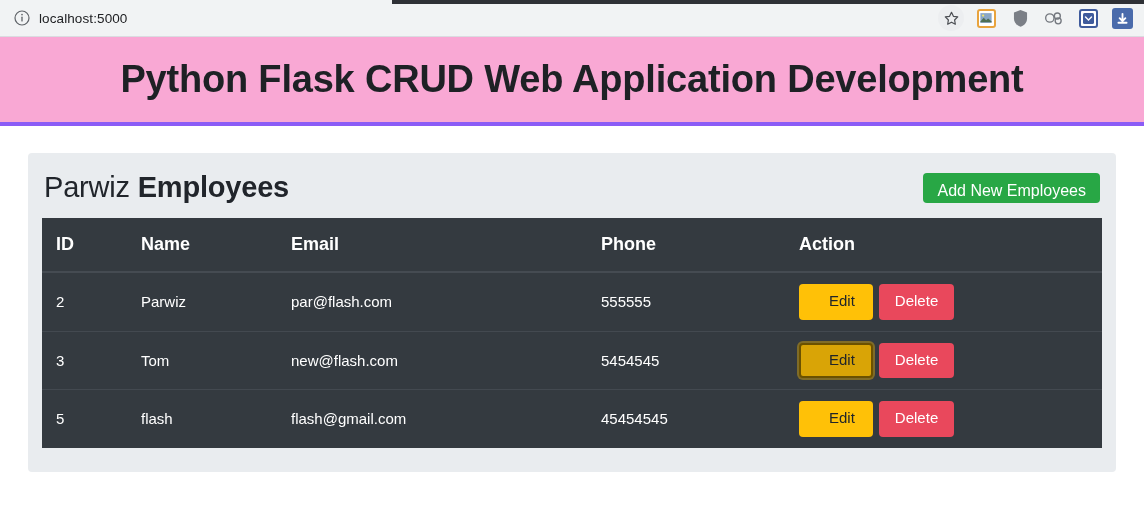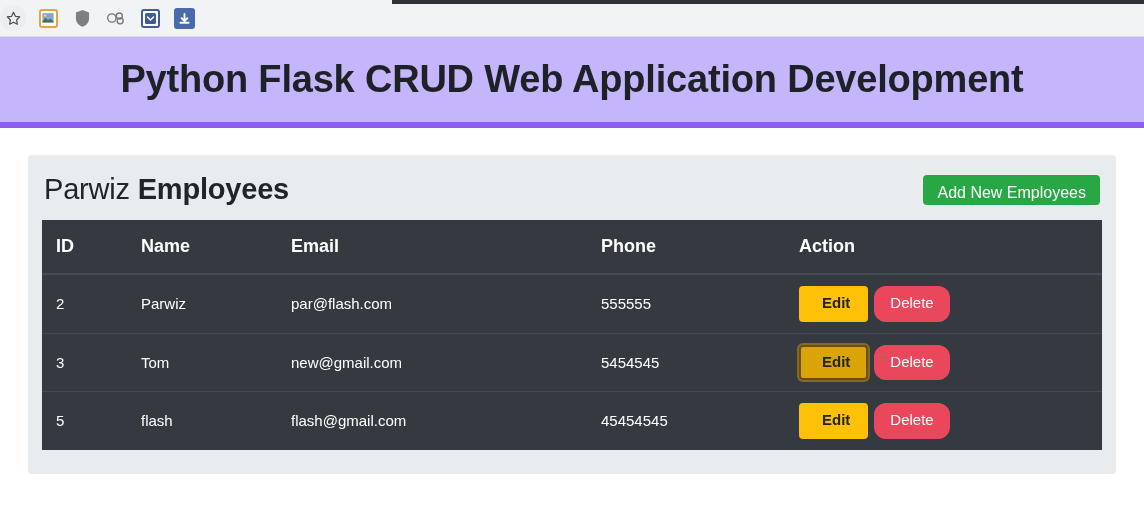--- a/index.html
+++ b/index.html
@@ -88,25 +88,25 @@
   .ext-download {
     width: 21px; height: 21px;
     border-radius: 3px;
     background: #4a6bab;
     display: flex; align-items: center; justify-content: center;
   }
 
   
   .page-header {
     height: 85px;
-    background: #c4b5fd;
+    background: #f9a8d4;
     display: flex;
     align-items: center;
     justify-content: center;
-    border-bottom: 6px solid #8b5cf6;
+    border-bottom: 4px solid #8b5cf6;
   }
   .page-title {
     font-size: 38px;
     font-weight: bold;
     color: #1e2125;
     letter-spacing: -0.2px;
     font-family: "Liberation Sans", sans-serif;
     white-space: nowrap;
   }
 
@@ -192,48 +192,57 @@
   }
   .action-wrap { display: flex; gap: 6px; align-items: center; }
 
   .btn-edit {
     background: #ffc107;
     color: #212529;
     border: 2px solid transparent;
     border-radius: 4px;
     font-size: 15px;
     font-family: "Liberation Sans", sans-serif;
-    padding: 7px 16px 8px 21px;
+    padding: 7px 16px 8px 28px;
     line-height: 1.1;
     cursor: pointer;
-    font-weight: bold;
   }
   .btn-edit.is-focused {
     background: #d9a406;
     border-color: #6b5100;
     box-shadow: 0 0 0 2px rgba(222,170,12,0.45);
   }
   .btn-delete {
     background: #e9485c;
     color: #ffffff;
     border: 2px solid transparent;
-    border-radius: 12px;
+    border-radius: 4px;
     font-size: 15px;
     font-family: "Liberation Sans", sans-serif;
     padding: 7px 14px 8px 14px;
     line-height: 1.1;
     cursor: pointer;
   }
 </style>
 </head>
 <body>
 
 <div class="browser-chrome">
   <div class="tabstrip-stub"></div>
 
+  <div class="omnibox">
+    <span class="info-icon">
+      <svg width="16" height="16" viewBox="0 0 16 16">
+        <circle cx="8" cy="8" r="7" fill="none" stroke="#5f6368" stroke-width="1.2"></circle>
+        <circle cx="8" cy="4.6" r="0.85" fill="#5f6368"></circle>
+        <rect x="7.35" y="6.6" width="1.3" height="5" rx="0.55" fill="#5f6368"></rect>
+      </svg>
+    </span>
+    <span class="url-text">localhost:5000</span>
+  </div>
 
   <div class="chrome-actions">
     <span class="chrome-btn star-btn">
       <svg width="17" height="17" viewBox="0 0 24 24">
         <path d="M12 3.3l2.7 5.6 6.1.85-4.45 4.3 1.07 6.05L12 17.25l-5.42 2.85L7.65 14.05 3.2 9.75l6.1-.85z" fill="none" stroke="#4a4d52" stroke-width="1.7" stroke-linejoin="round"></path>
       </svg>
     </span>
 
     <span class="chrome-btn">
       <span class="ext-photo">
@@ -319,21 +328,21 @@
           <td class="action-cell">
             <div class="action-wrap">
               <button class="btn-edit">Edit</button>
               <button class="btn-delete">Delete</button>
             </div>
           </td>
         </tr>
         <tr>
           <td>3</td>
           <td>Tom</td>
-          <td>new@gmail.com</td>
+          <td>new@flash.com</td>
           <td>5454545</td>
           <td class="action-cell">
             <div class="action-wrap">
               <button class="btn-edit is-focused">Edit</button>
               <button class="btn-delete">Delete</button>
             </div>
           </td>
         </tr>
         <tr>
           <td>5</td>

